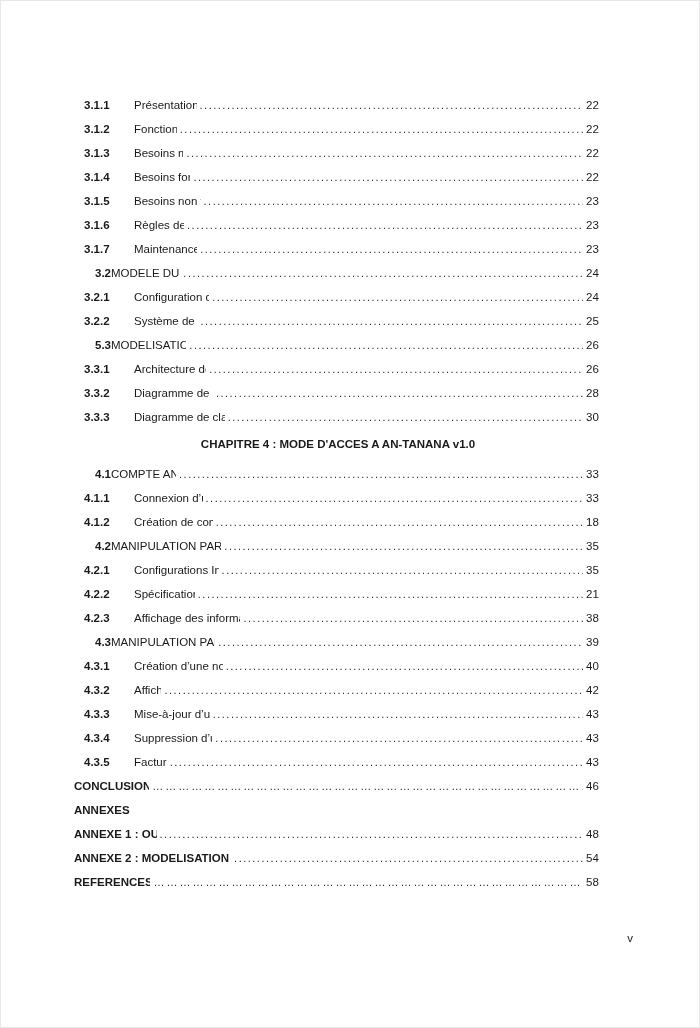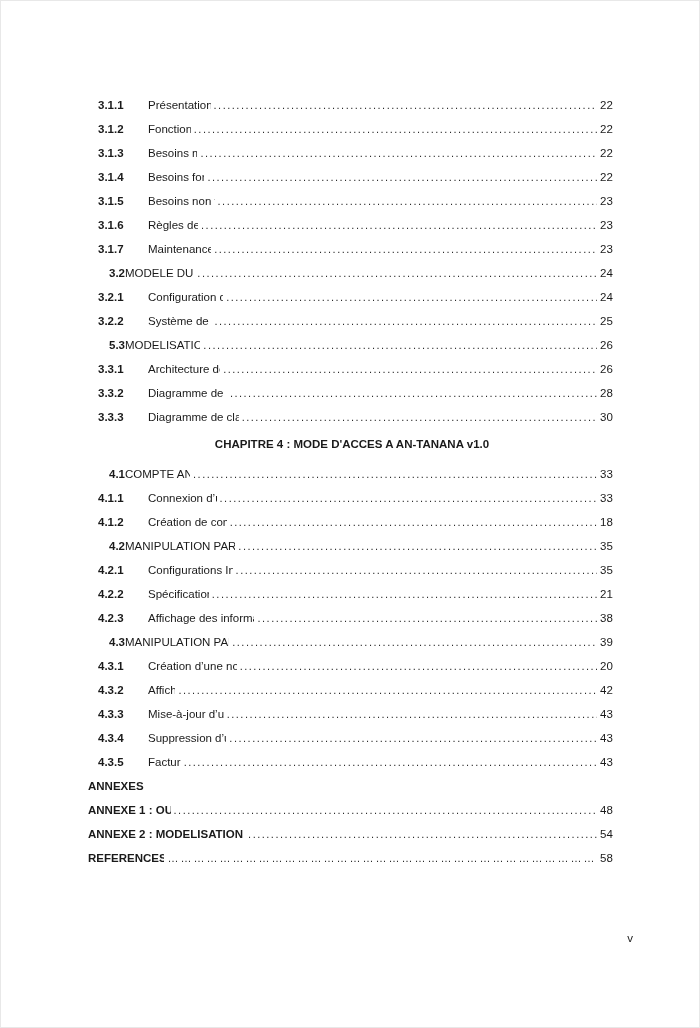--- a/index.html
+++ b/index.html
@@ -14,21 +14,21 @@
     background: #ffffff;
     font-family: "Liberation Sans", sans-serif;
     color: #1a1a1a;
     overflow: hidden;
     box-sizing: border-box;
     border: 1px solid #e8e8e8;
   }
   .toc {
     position: absolute;
     top: 97px;
-    left: 87px;
+    left: 73px;
     width: 528px;
   }
   .toc-row {
     display: flex;
     align-items: baseline;
     font-size: 11.5px;
     line-height: 14px;
     margin-bottom: 10px;
     white-space: nowrap;
   }
@@ -233,21 +233,21 @@
       <div class="toc-row row-l2">
       <span class="num">4.3</span>
       <span class="label">MANIPULATION PAR UN UTILISATEUR</span>
       <span class="dots"></span>
       <span class="pg">39</span>
     </div>
       <div class="toc-row row-l3">
       <span class="num">4.3.1</span>
       <span class="label">Création d’une nouvelle réservation</span>
       <span class="dots"></span>
-      <span class="pg">20</span>
+      <span class="pg">40</span>
     </div>
       <div class="toc-row row-l3">
       <span class="num">4.3.2</span>
       <span class="label">Affichage</span>
       <span class="dots"></span>
       <span class="pg">42</span>
     </div>
       <div class="toc-row row-l3">
       <span class="num">4.3.3</span>
       <span class="label">Mise-à-jour d’une réservation</span>
@@ -259,20 +259,26 @@
       <span class="label">Suppression d’une réservation</span>
       <span class="dots"></span>
       <span class="pg">43</span>
     </div>
       <div class="toc-row row-l3">
       <span class="num">4.3.5</span>
       <span class="label">Facturation</span>
       <span class="dots"></span>
       <span class="pg">43</span>
     </div>
+      <div class="toc-row row-major leader-ellipsis">
+
+      <span class="label">CONCLUSION</span>
+      <span class="dots"></span>
+      <span class="pg">46</span>
+    </div>
       <div class="toc-row row-heading">
 
       <span class="label">ANNEXES</span>
 
     </div>
       <div class="toc-row row-major">
 
       <span class="label">ANNEXE 1 : OUTILS JAVA</span>
       <span class="dots"></span>
       <span class="pg">48</span>

